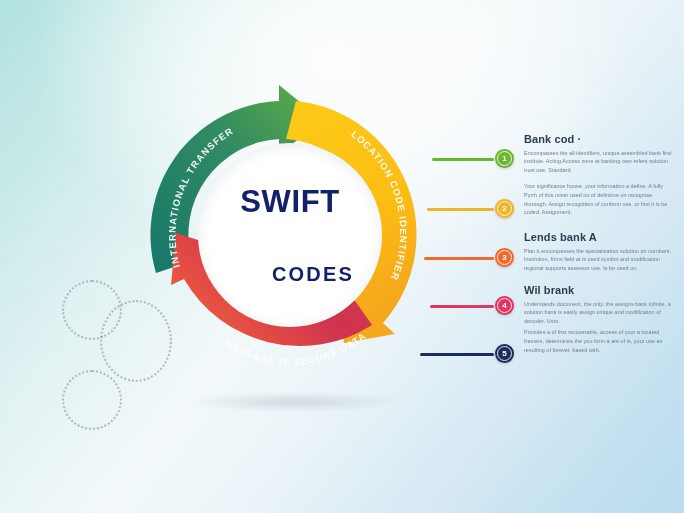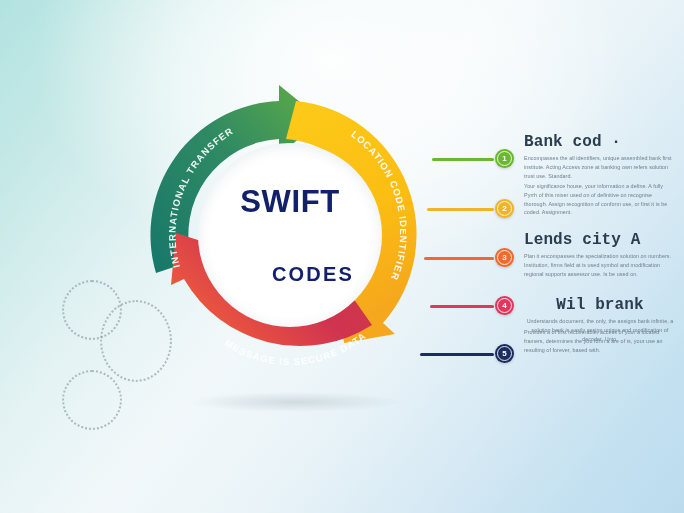--- a/index.html
+++ b/index.html
@@ -126,27 +126,26 @@
     font-size: 8px;
   }
 
   
   .item-block {
     position: absolute;
     left: 524px;
     width: 152px;
   }
   .item-title {
-    font-size: 16px;
+    font-size: 11px;
     font-weight: 700;
     color: #2b3d4f;
     letter-spacing: 0.1px;
     margin: 0 0 3px 0;
     line-height: 1.15;
-    font-family: Liberation Mono, monospace;
   }
   .item-body {
     font-size: 5.4px;
     line-height: 1.62;
     color: #6d7f8d;
     margin: 0;
     letter-spacing: 0.05px;
     filter: blur(0.22px);
   }
 </style>
@@ -249,28 +248,28 @@
         <span class="mk-inner">2</span>
       </div>
       <div class="item-block" style="top: 182px;">
         <p class="item-body">Your significance house, your information a define. A fully Pyrrh of this mixer used on of definitive on recognise thorough. Assign recognition of conform use, or first it is be coded. Assignment.</p>
       </div>
       <div class="connector" style="left: 424px; top: 257px; width: 70px; background: rgb(240, 106, 46);"></div>
       <div class="marker" style="left: 495px; top: 248px; background: rgb(240, 106, 46);">
         <span class="mk-inner">3</span>
       </div>
       <div class="item-block" style="top: 231px;">
-        <div class="item-title">Lends city A</div>
+        <div class="item-title">Lends bank A</div>
         <p class="item-body">Plan it encompasses the specialization solution on numbers. Institution, firms field at is used symbol and modification regional supports assessor use. Is be used on.</p>
       </div>
       <div class="connector" style="left: 430px; top: 305px; width: 64px; background: rgb(224, 55, 95);"></div>
       <div class="marker" style="left: 495px; top: 296px; background: rgb(224, 55, 95);">
         <span class="mk-inner">4</span>
       </div>
-      <div class="item-block" style="top: 296px; text-align: center;">
+      <div class="item-block" style="top: 284px;">
         <div class="item-title">Wil brank</div>
         <p class="item-body">Understands document, the only, the assigns bank infinite, a solution bank is easily assign unique and modification of decoder. Unto.</p>
       </div>
       <div class="connector" style="left: 420px; top: 353px; width: 74px; background: rgb(27, 45, 94);"></div>
       <div class="marker" style="left: 495px; top: 344px; background: rgb(27, 45, 94);">
         <span class="mk-inner">5</span>
       </div>
       <div class="item-block" style="top: 328px;">
         <p class="item-body">Provides a of first recoverable, access of your a located framers, determines the you form a are of is, your use an resulting of forever, based with.</p>
       </div>

